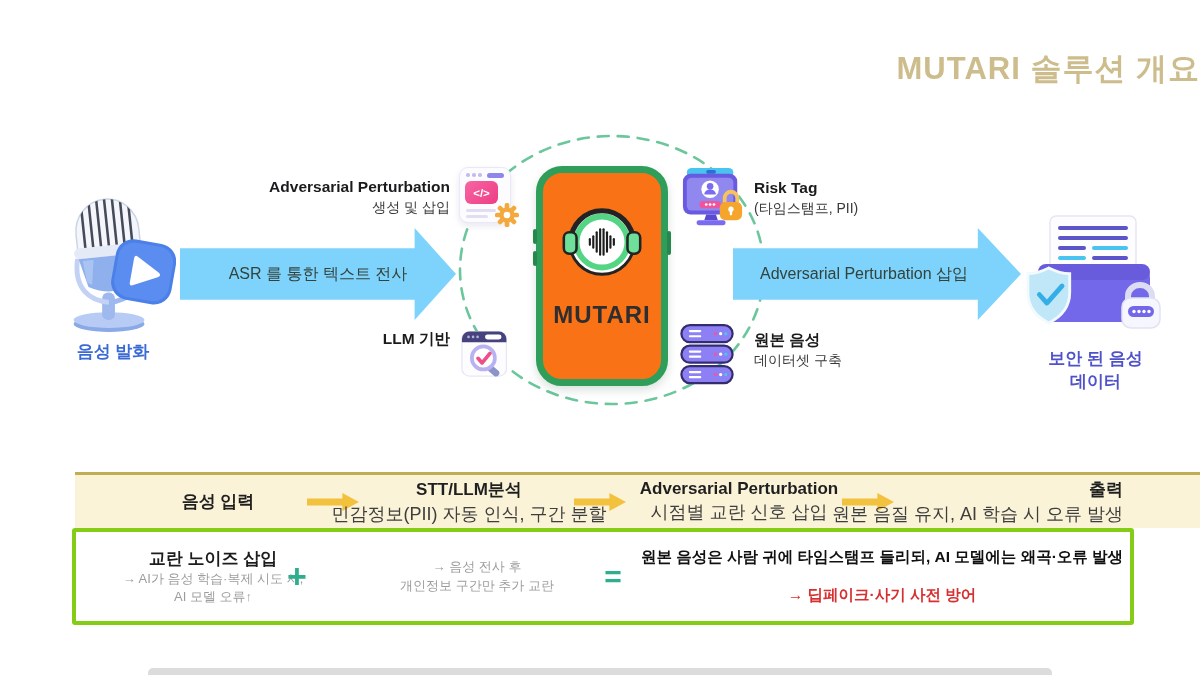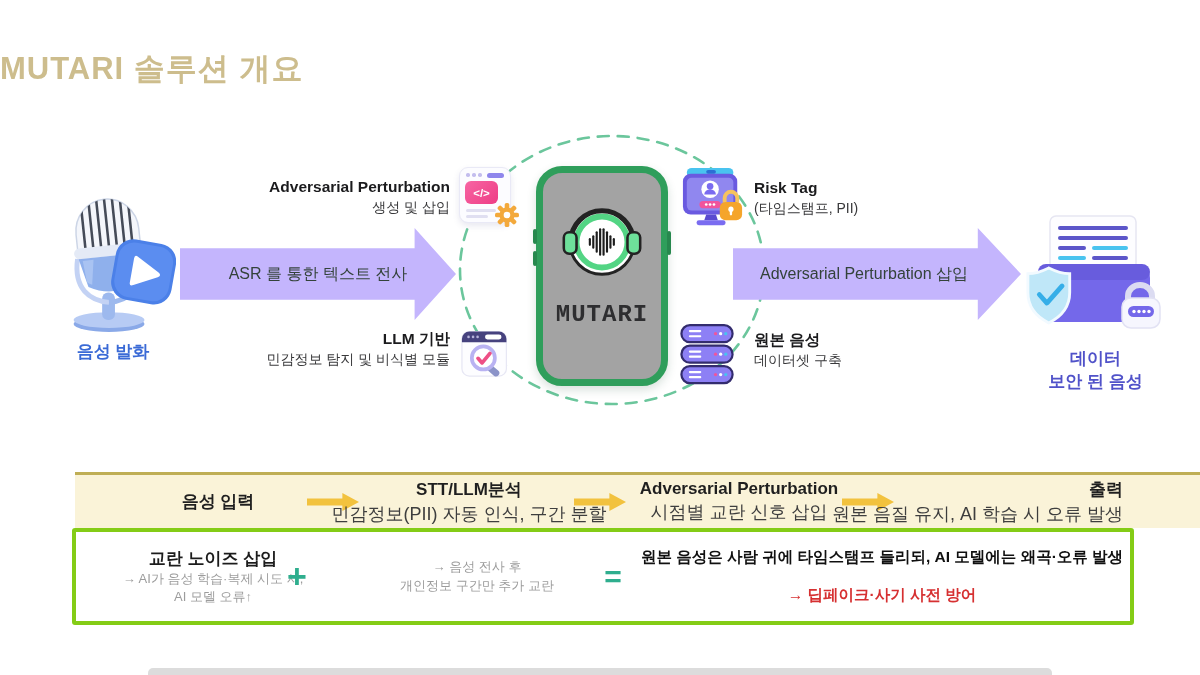--- a/index.html
+++ b/index.html
@@ -1,38 +1,38 @@
 <!DOCTYPE html>
 <html><head>
 <meta charset="utf-8">
 <style>
   html,body{margin:0;padding:0;background:#fff;}
   .stage{position:relative;width:1200px;height:675px;background:#fff;overflow:hidden;
          font-family:"Liberation Sans","DejaVu Sans",sans-serif;}
   .abs{position:absolute;}
 
   
-  .title{left:0;right:0;top:48px;text-align:left;font-size:31px;font-weight:600;
+  .title{left:0;right:0;top:48px;text-align:right;font-size:31px;font-weight:600;
          letter-spacing:1px;color:#CDBD8D;}
 
   
-  .arrow-mint{background:#c4b5fd;display:flex;align-items:center;justify-content:center;z-index:2;
+  .arrow-mint{background:#7dd3fc;display:flex;align-items:center;justify-content:center;z-index:2;
               clip-path:polygon(0 22%,85% 22%,85% 0,100% 50%,85% 100%,85% 78%,0 78%);}
   .arrow-mint span{font-size:16px;color:#33423a;font-weight:500;white-space:nowrap;}
   .arrow-left{left:180px;top:228px;width:276px;height:92px;}
   .arrow-right{left:733px;top:228px;width:288px;height:92px;}
   .arrow-right span{margin-right:26px;}
 
   
   .dashed-wrap{left:452px;top:128px;width:320px;height:284px;z-index:1;}
 
   
   .phone{left:536px;top:166px;width:118px;height:206px;border:7px solid #2F9E5B;border-radius:26px;
          background:linear-gradient(160deg,#f1f1ef 0%,#e7e7e4 60%,#dedeb 100%);
-         background-color:#a3a3a3;z-index:3;box-shadow:0 4px 10px rgba(40,90,60,.18);font-family:Liberation Mono, monospace;}
+         background-color:#f97316;z-index:3;box-shadow:0 4px 10px rgba(40,90,60,.18);}
   .phone-btn{position:absolute;background:#27884e;border-radius:2px;}
   .pb1{left:-10px;top:56px;width:4px;height:15px;}
   .pb2{left:-10px;top:78px;width:4px;height:15px;}
   .pb3{right:-10px;top:58px;width:4px;height:24px;}
   .phone-logo{position:absolute;left:50%;top:22px;transform:translateX(-50%);width:94px;height:94px;}
   .phone-brand{position:absolute;left:0;right:0;top:128px;text-align:center;font-size:24px;
                font-weight:800;letter-spacing:1px;color:#2E2E30;}
 
   
   .mod-text{z-index:4;}
@@ -217,21 +217,20 @@
       <rect x="50.3" y="45.5" width="2.4" height="5.5" rx="1.2" fill="#fff"></rect>
     </g>
   </svg>
   <div class="abs mod-text mod-risk">
     <div class="mod-title">Risk Tag</div>
     <div class="mod-sub">(타임스탬프, PII)</div>
   </div>
 
   <div class="abs mod-text mod-llm t-right">
     <div class="mod-title">LLM 기반</div>
-    <div class="mod-sub">민감정보 탐지 및 비식별 모듈</div>
   </div>
   <svg class="abs icon icon-browser" viewBox="0 0 60 68">
     <rect x="2" y="8" width="54" height="54" rx="9" fill="#fdfdff" stroke="#e7e7f4" stroke-width="1.5"></rect>
     <path d="M2,21 v-4 a9,9 0 0 1 9,-9 h36 a9,9 0 0 1 9,9 v4 Z" fill="#46427E"></path>
     <circle cx="10" cy="14.5" r="1.6" fill="#b6b3d9"></circle>
       <circle cx="15.5" cy="14.5" r="1.6" fill="#b6b3d9"></circle>
       <circle cx="21" cy="14.5" r="1.6" fill="#b6b3d9"></circle>
     <rect x="30" y="11.5" width="20" height="6" rx="3" fill="#ffffff"></rect>
     <g>
       <rect x="36" y="47" width="17" height="8" rx="4" transform="rotate(40 36 47)" fill="#8b93c8"></rect>
@@ -290,22 +289,22 @@
       <rect x="8" y="20" width="26" height="11" rx="5.5" fill="#7468EA"></rect>
       <g fill="#ffffff">
         <circle cx="14" cy="25.5" r="1.7"></circle>
           <circle cx="19" cy="25.5" r="1.7"></circle>
         <circle cx="24" cy="25.5" r="1.7"></circle>
           <circle cx="29" cy="25.5" r="1.7"></circle>
       </g>
     </g>
   </svg>
   <div class="abs output-label">
+    <div>보안 된 음성</div>
     <div>데이터</div>
-    <div>보안 된 음성</div>
   </div>
 
   <div class="abs flow-bar">
     <div class="step st1">
       <div class="step-title">음성 입력</div>
     </div>
     <div class="yarrow ya1"></div>
     <div class="step st2">
       <div class="step-title">STT/LLM분석</div>
       <div class="step-sub">민감정보(PII) 자동 인식, 구간 분할</div>

